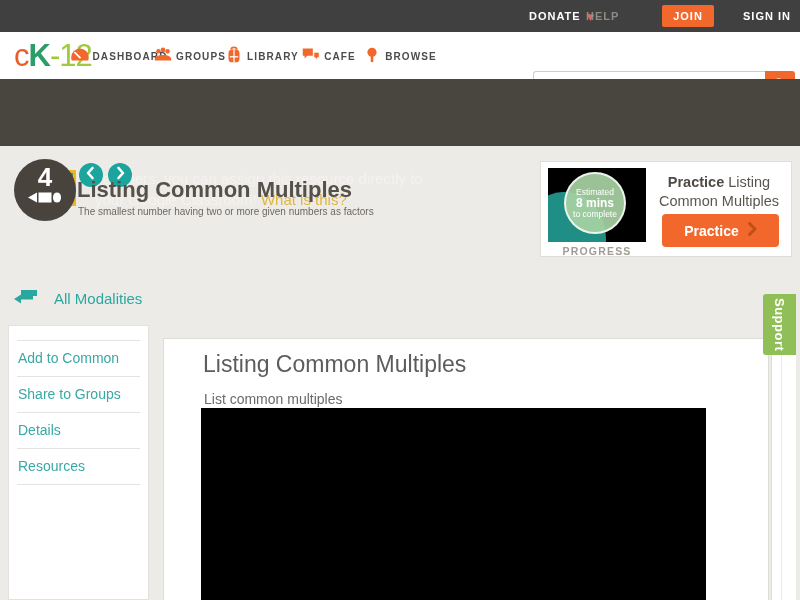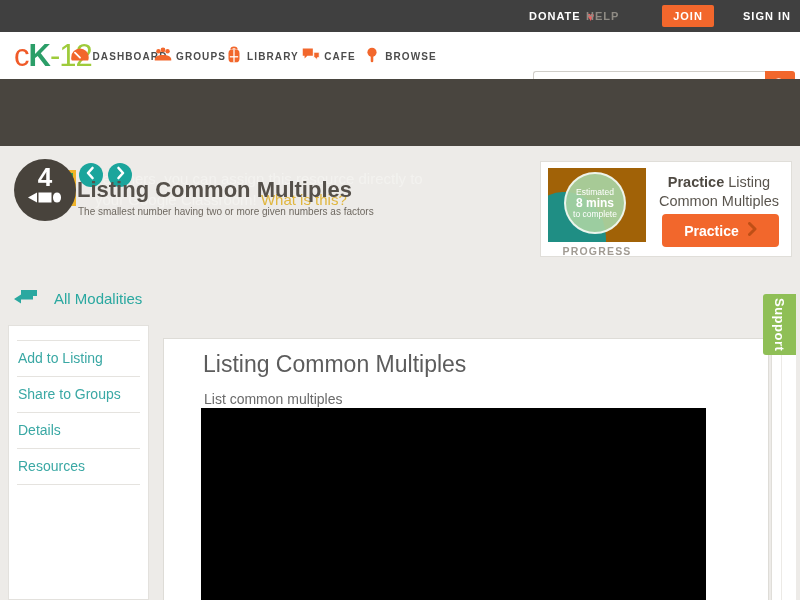--- a/index.html
+++ b/index.html
@@ -54,21 +54,21 @@
   .nav-circle { position:absolute; width:24px; height:24px; border-radius:50%; background:#1ba59c;
     display:flex; align-items:center; justify-content:center; cursor:pointer; }
   .prev-btn { left:79px; top:163px; }
   .next-btn { left:108px; top:163px; }
   .concept-title { position:absolute; left:77px; top:177px; font-size:22px; font-weight:bold; color:#55504a; }
   .concept-sub { position:absolute; left:78px; top:206px; font-size:10px; color:#6e6860; }
 
   
   .pcard { position:absolute; left:540px; top:161px; width:252px; height:96px; background:#fff;
     border:1px solid #e0ded9; }
-  .pimg { position:absolute; left:7px; top:6px; width:98px; height:74px; background:#a16207; overflow:hidden; cursor:pointer; }
+  .pimg { position:absolute; left:7px; top:6px; width:98px; height:74px; background:#000000; overflow:hidden; cursor:pointer; }
   .phead { position:absolute; left:-20px; top:24px; width:78px; height:90px; background:#1f8e84;
     border-radius:46% 54% 50% 50%; }
   .pcircle { position:absolute; left:16px; top:4px; width:62px; height:62px; border-radius:50%;
     background:rgba(167,210,163,0.92); border:2px solid rgba(255,255,255,0.8); color:#fff;
     display:flex; flex-direction:column; align-items:center; justify-content:center; line-height:11px; }
   .pcircle .e1 { font-size:8.5px; }
   .pcircle .e2 { font-size:12px; font-weight:bold; }
   .pcircle .e3 { font-size:8.5px; }
   .progress-label { position:absolute; left:0; top:83px; width:112px; text-align:center;
     font-size:10.5px; font-weight:bold; letter-spacing:1.2px; color:#a19b93; }
@@ -267,21 +267,21 @@
     <span>
       <svg width="26" height="20" viewBox="0 0 26 20">
           <path d="M25 3 H9 V7.5 L2 12 L9 16.5 V12.5 H21 V9 H25 Z" fill="#2aa8a0"></path>
         </svg>
     </span>
     <span>All Modalities</span>
   </div>
 
   <div class="sidebar">
     <div class="sb-divider"></div>
-    <div class="sb-item">Add to Listing</div>
+    <div class="sb-item">Add to Common</div>
     <div class="sb-divider"></div>
     <div class="sb-item">Share to Groups</div>
     <div class="sb-divider"></div>
     <div class="sb-item">Details</div>
     <div class="sb-divider"></div>
     <div class="sb-item">Resources</div>
     <div class="sb-divider"></div>
   </div>
 
   <div class="content">

